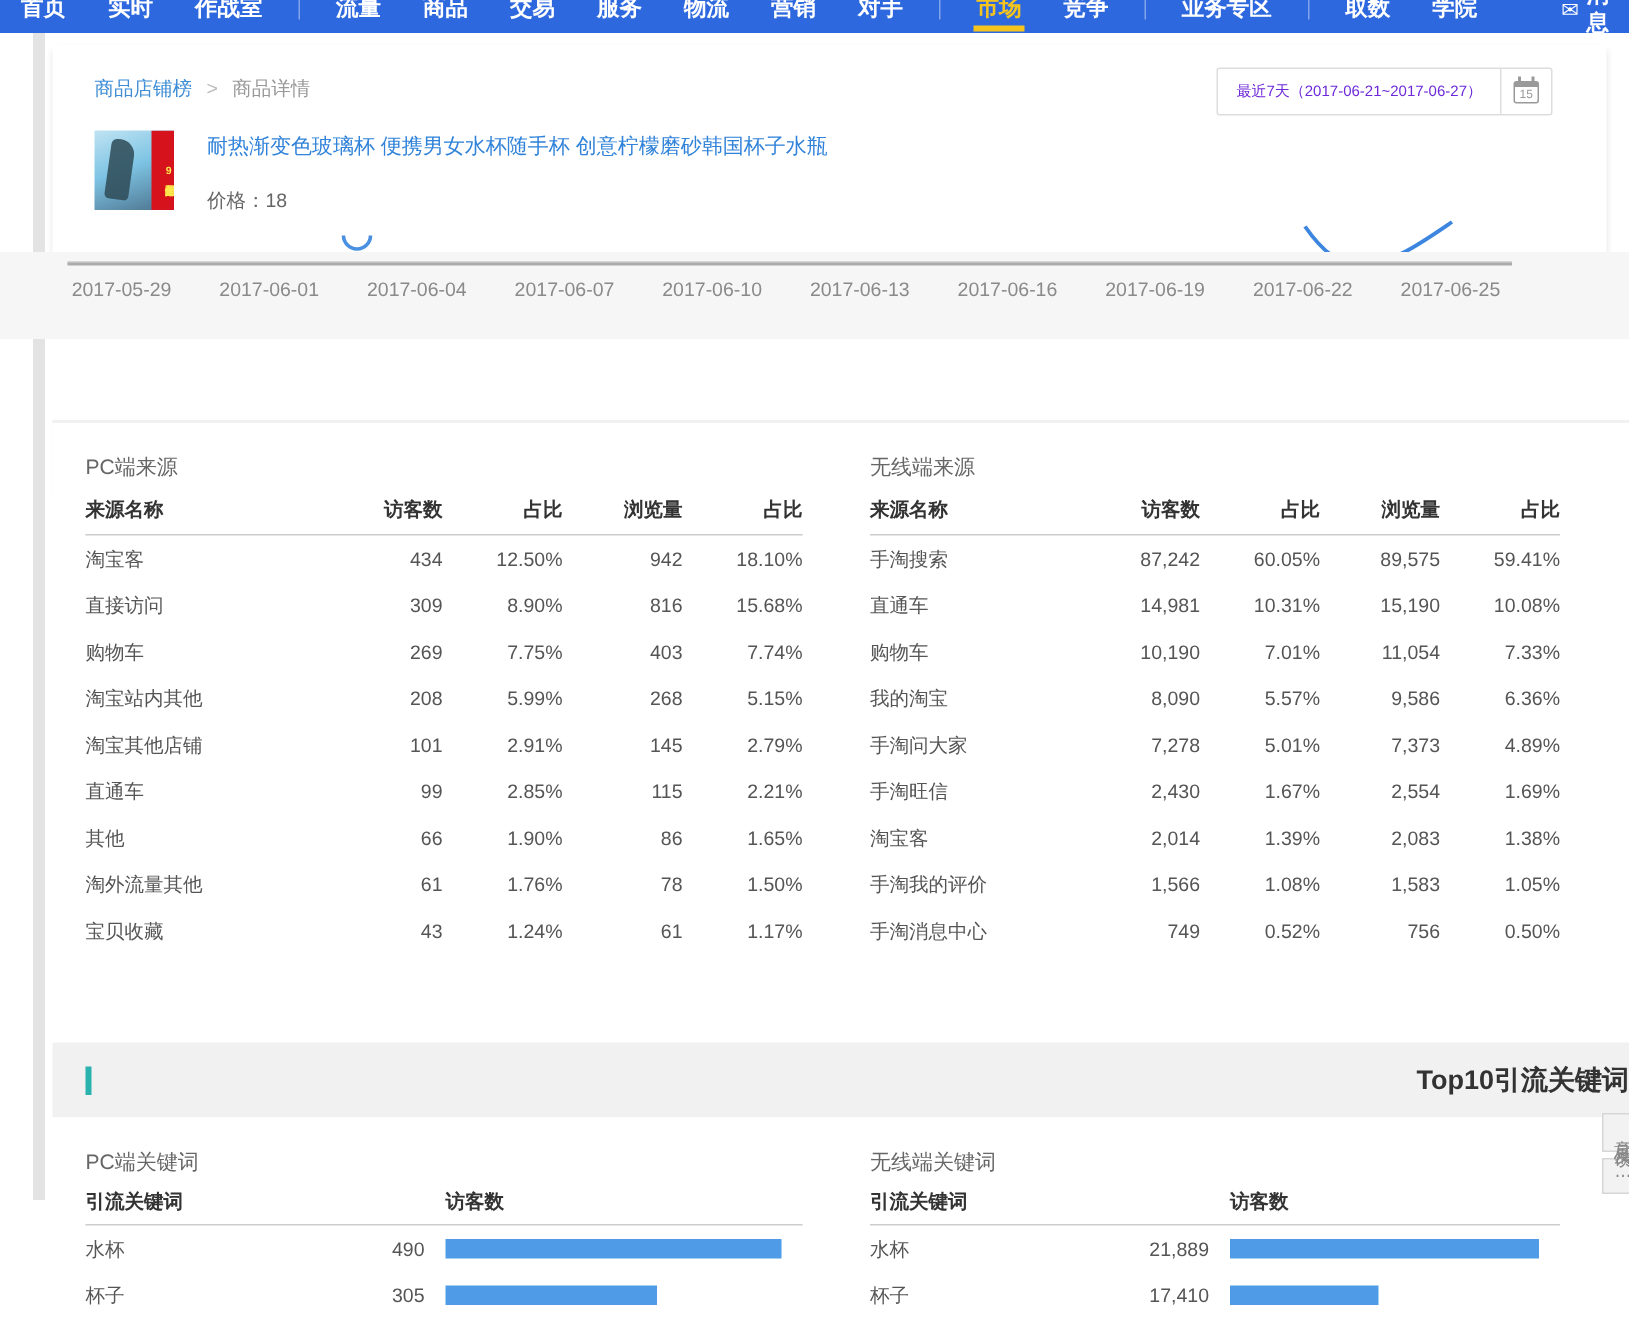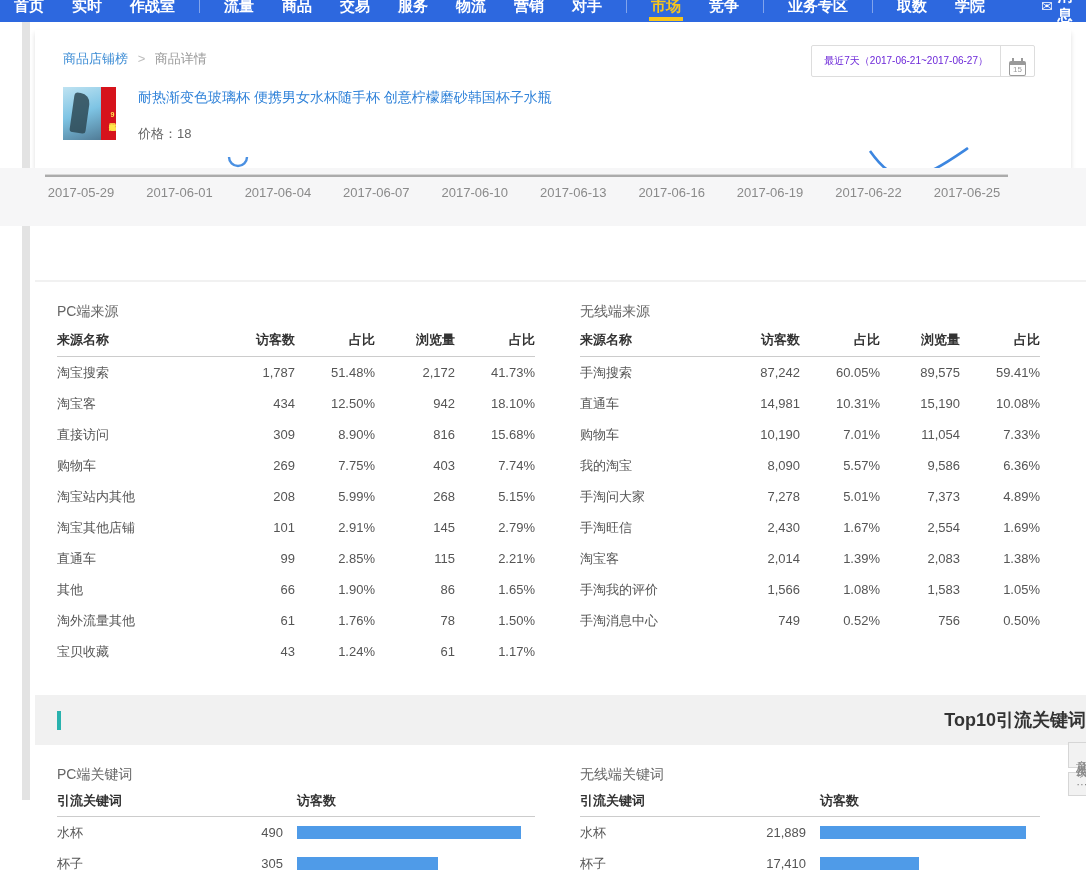--- a/index.html
+++ b/index.html
@@ -30,21 +30,21 @@
   .top-card { position:absolute; left:35px; top:30px; width:1036px; height:138px;
     background:#fff; box-shadow:0 3px 5px rgba(0,0,0,.13); }
   .crumb-row { position:absolute; left:28px; top:20px; font-size:13px; color:#999; }
   .crumb-link { color:#3e8dd5; text-decoration:none; cursor:pointer; }
   .crumb-sep { margin:0 6px; color:#bbb; }
   .date-picker { position:absolute; right:36px; top:15px; height:32px;
     border:1px solid #ddd; border-radius:2px; background:#fff; display:flex;
     align-items:center; cursor:pointer; }
   .date-picker .dp-label { padding:0 12px; font-size:10px; color:#6d28d9; }
   .dp-cal { width:34px; height:100%; border-left:1px solid #ddd; display:flex;
-    align-items:flex-end; justify-content:center; }
+    align-items:center; justify-content:center; }
   .cal-icon { position:relative; width:17px; height:15px; border:1px solid #9a9a9a;
     border-radius:2px; border-top:4px solid #9a9a9a; font-size:8px; color:#9a9a9a;
     text-align:center; line-height:10px; }
   .cal-icon::before, .cal-icon::after { content:""; position:absolute; top:-7px;
     width:2px; height:4px; background:#9a9a9a; }
   .cal-icon::before { left:2px; } .cal-icon::after { right:2px; }
 
   .product-row { position:absolute; left:28px; top:57px; display:flex; }
   .thumb { position:relative; width:53px; height:53px; overflow:hidden;
     background:linear-gradient(160deg,#bfe3f2 0%,#7ec4e4 45%,#49708a 100%); cursor:pointer; }
@@ -201,27 +201,20 @@
         <div class="sub-title">PC端来源</div>
         <div id="pc-sources">
             <div class="src-header">
               <span class="c-name">来源名称</span>
               <span class="c-num">访客数</span>
               <span class="c-num">占比</span>
               <span class="c-num">浏览量</span>
               <span class="c-num">占比</span>
             </div>
             <div class="src-row">
-              <span class="c-name">淘宝搜索</span>
-              <span class="c-num">1,787</span>
-              <span class="c-num">51.48%</span>
-              <span class="c-num">2,172</span>
-              <span class="c-num">41.73%</span>
-            </div>
-            <div class="src-row">
               <span class="c-name">淘宝客</span>
               <span class="c-num">434</span>
               <span class="c-num">12.50%</span>
               <span class="c-num">942</span>
               <span class="c-num">18.10%</span>
             </div>
             <div class="src-row">
               <span class="c-name">直接访问</span>
               <span class="c-num">309</span>
               <span class="c-num">8.90%</span>

